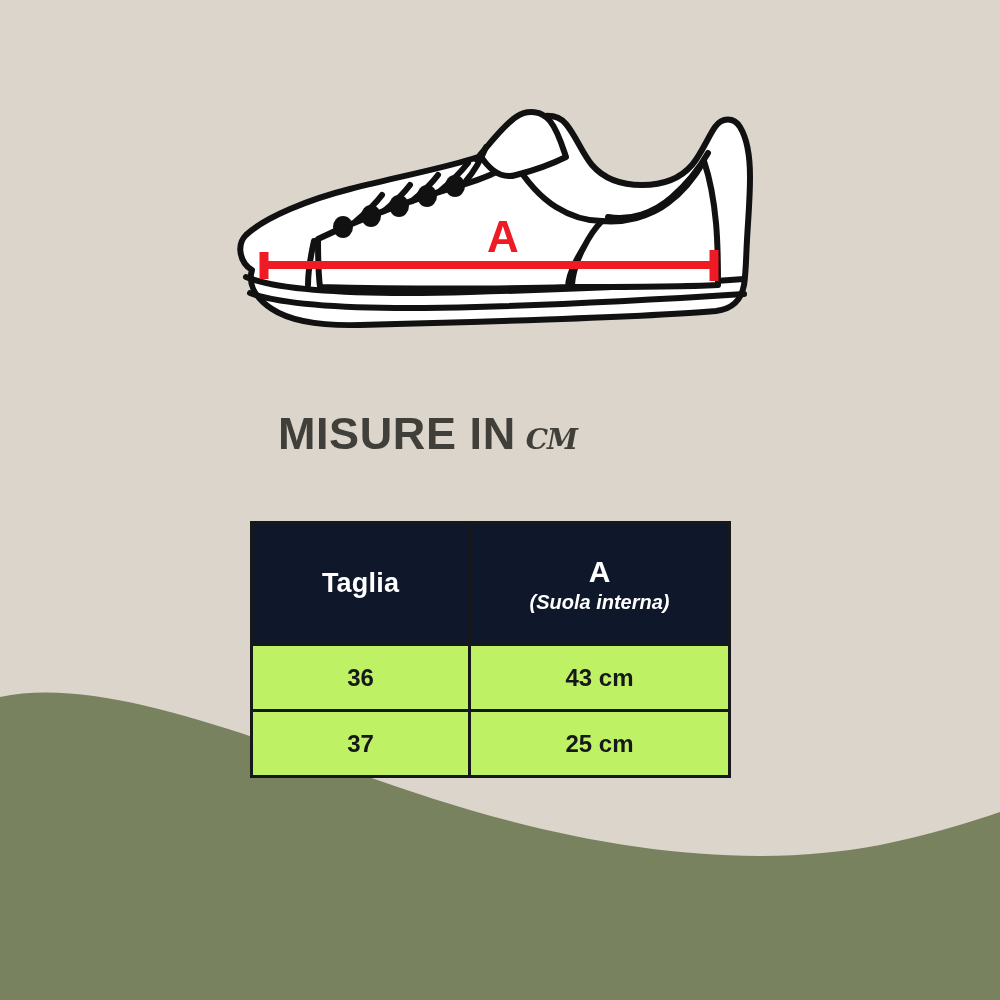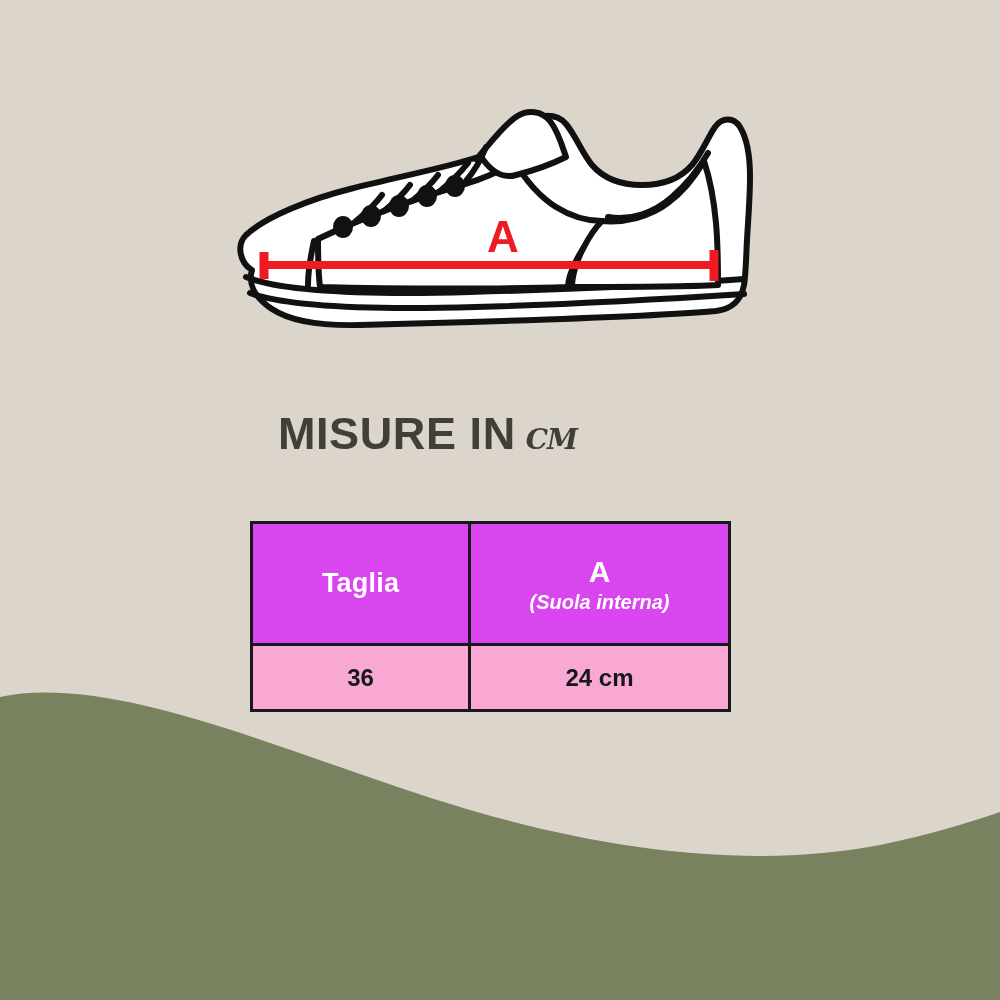--- a/index.html
+++ b/index.html
@@ -79,21 +79,21 @@
     width: 478px;
     border-collapse: collapse;
     table-layout: fixed;
   }
   .size-table td, .size-table th {
     border: 3px solid #16181a;
     text-align: center;
     vertical-align: middle;
   }
   .size-table thead th {
-    background: #d946ef;
+    background: #0f172a;
     color: #ffffff;
     height: 122px;
     font-weight: 700;
     padding: 15px 4px;
   }
   .col-size  { width: 218px; }
   .col-meas  { width: 260px; }
 
   .th-size-label {
     font-size: 27px;
@@ -108,21 +108,21 @@
   .th-a-sub {
     font-size: 20px;
     font-weight: 700;
     display: block;
     margin-top: 3px;
     line-height: 1.1;
     font-style: italic;
   }
 
   .size-table tbody td {
-    background: #f9a8d4;
+    background: #bef264;
     color: #16181a;
     height: 66px;
     font-size: 24px;
     font-weight: 700;
   }
 </style>
 </head>
 <body>
 
 <div id="canvas">
@@ -248,18 +248,22 @@
         </th>
         <th>
           <span class="th-a-letter">A</span>
           <span class="th-a-sub">(Suola interna)</span>
         </th>
       </tr>
     </thead>
     <tbody>
       <tr>
         <td>36</td>
-        <td>24 cm</td>
+        <td>43 cm</td>
+      </tr>
+      <tr>
+        <td>37</td>
+        <td>25 cm</td>
       </tr>
     </tbody>
   </table>
 
 </div>
 
 </body></html>

